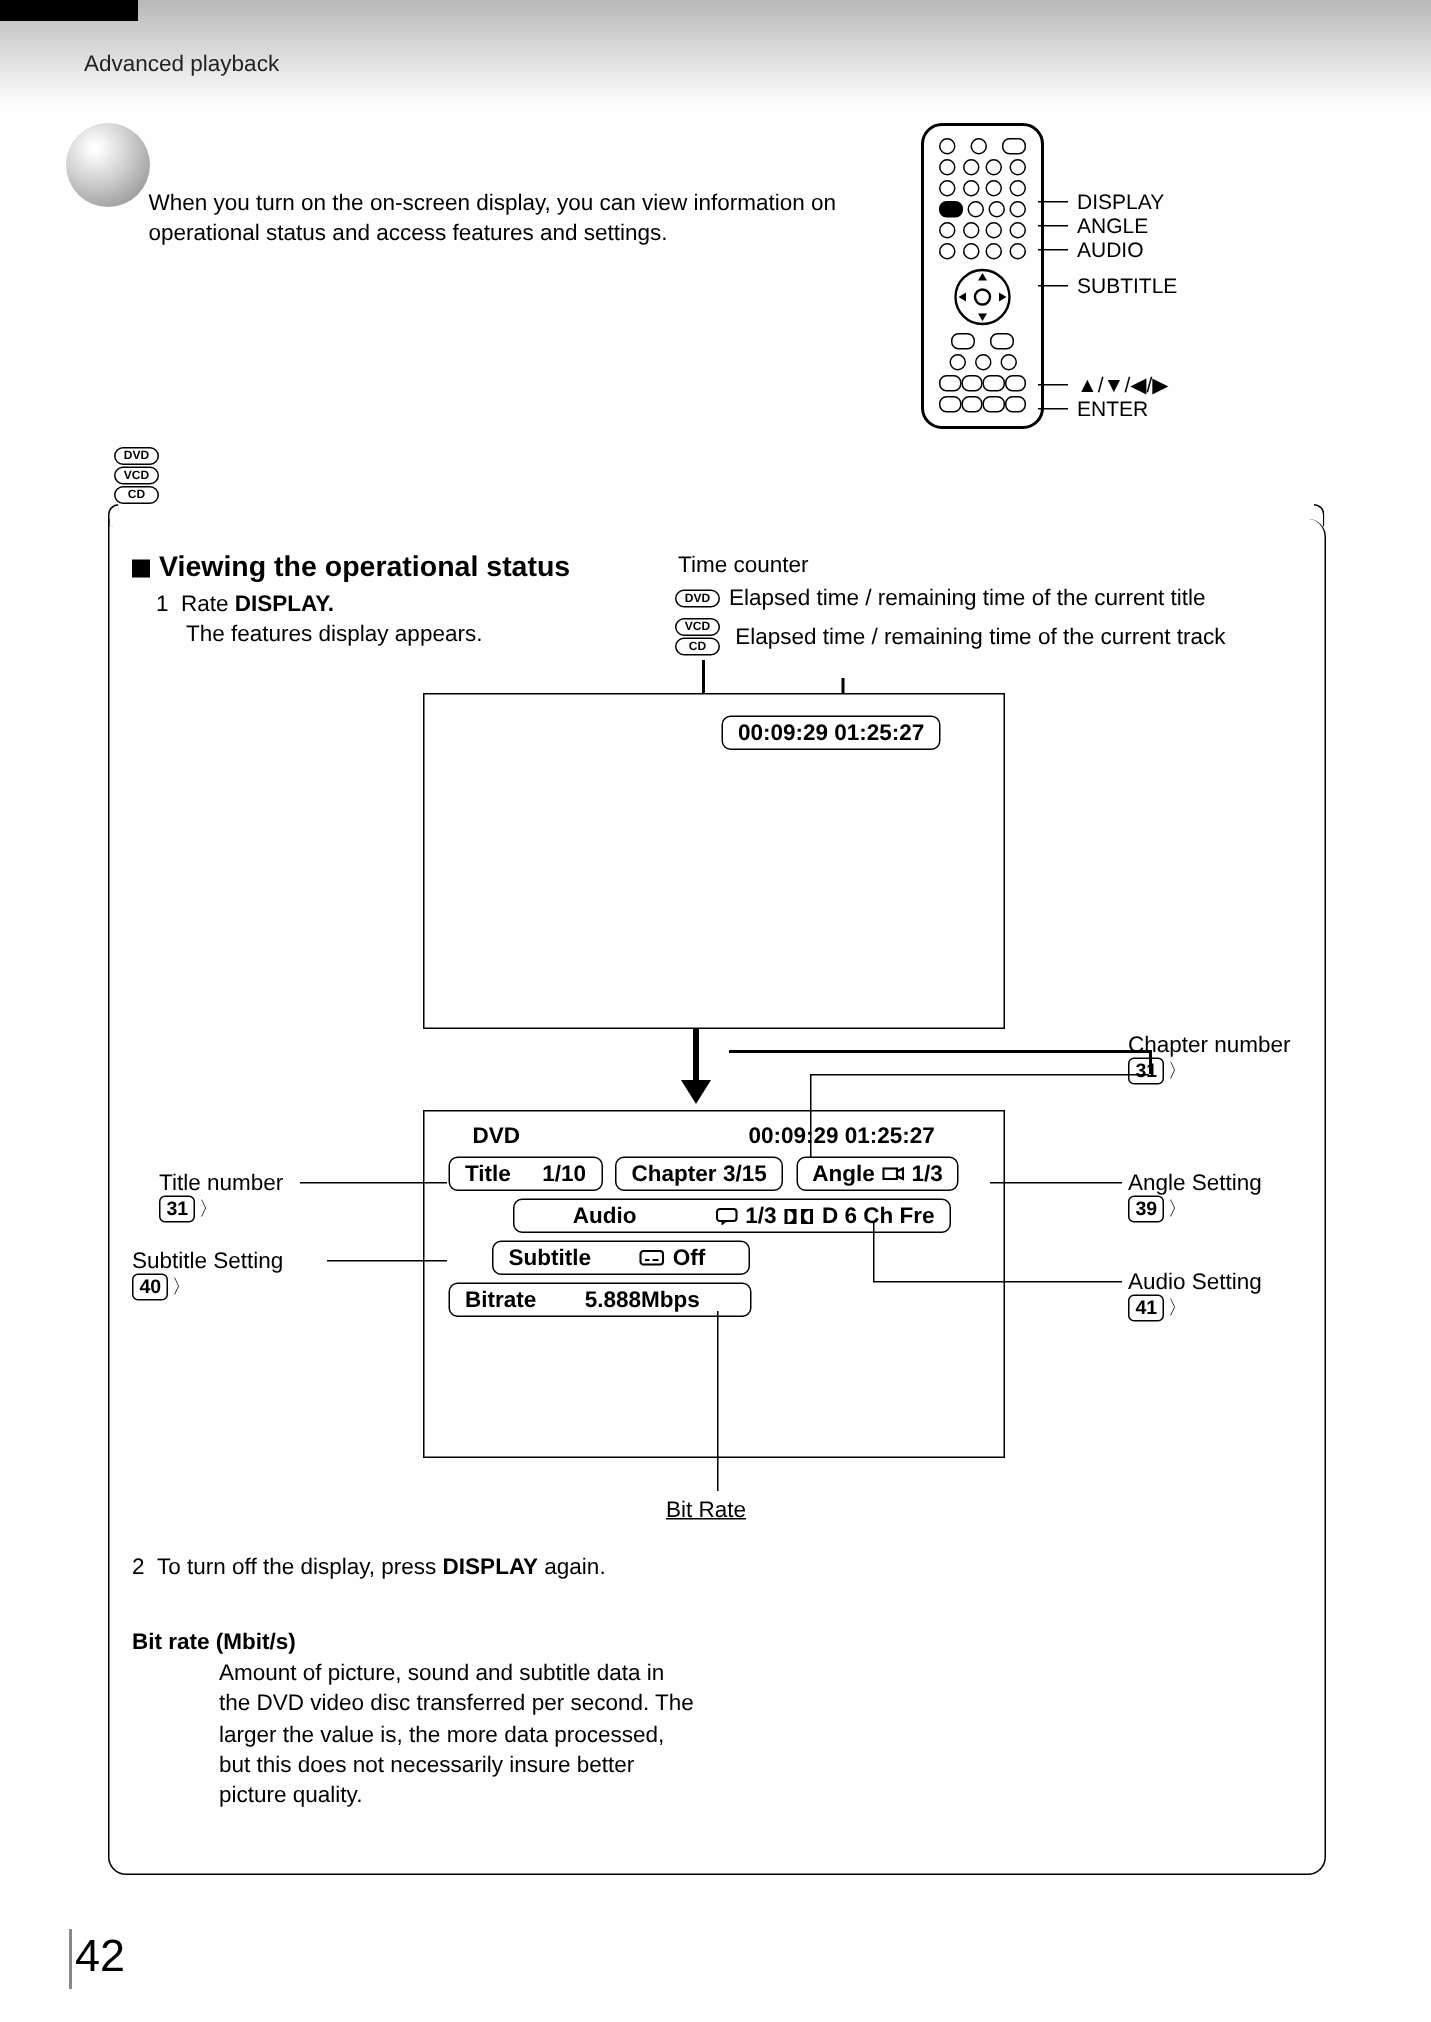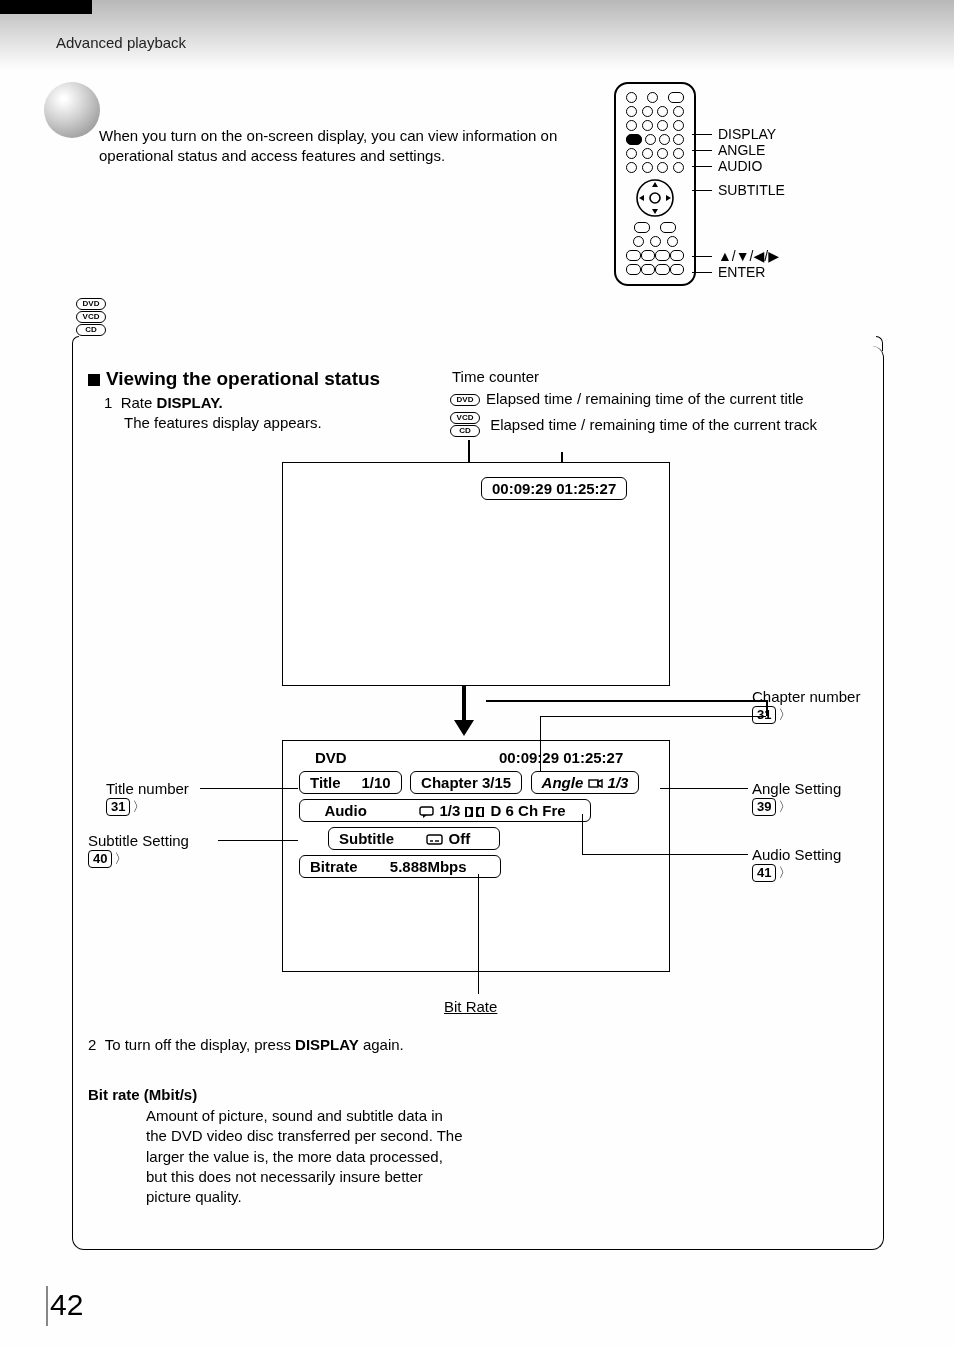--- a/index.html
+++ b/index.html
@@ -250,32 +250,32 @@
 
   <div class="osd" style="left:282px;top:740px;width:386px;height:230px;">
     <div class="label-strong" style="position:absolute;left:32px;top:8px;">DVD</div>
     <div class="label-strong" style="position:absolute;left:216px;top:8px;">00:09:29  01:25:27</div>
 
     <div class="pill-row" style="left:16px;top:30px;">
       <span class="pill-box">
         <span>Title</span>&nbsp;&nbsp;&nbsp;&nbsp;&nbsp;<span>1/10</span>
       </span>
       <span class="pill-box" style="margin-left:4px;">Chapter 3/15</span>
-      <span class="pill-box" style="margin-left:4px;font-style:italic;">
+      <span class="pill-box" style="margin-left:4px;">
         <span>Angle</span>
         <svg class="icon-mini" width="16" height="14">
             <rect x="2" y="4" width="9" height="7" fill="none" stroke="#000" stroke-width="1.4"></rect>
             <polygon points="11,6 15,4 15,11 11,9" fill="none" stroke="#000" stroke-width="1.4"></polygon>
           </svg>
         <span>1/3</span>
       </span>
     </div>
 
     <div class="pill-row" style="left:16px;top:58px;">
-      <span class="pill-box" style="min-width:270px;text-align:center;">
+      <span class="pill-box" style="min-width:270px;text-align:right;margin-left:43px;">
         <span>Audio</span>
         <span style="display:inline-block;width:44px;"></span>
         <svg class="icon-mini" width="16" height="12">
             <rect x="1" y="1" width="13" height="8" rx="2" fill="none" stroke="#000" stroke-width="1.4"></rect>
             <polygon points="4,9 4,12 8,9" fill="#000"></polygon>
           </svg>
         <span>1/3</span>
         <svg class="icon-mini" width="22" height="12">
             <rect x="1" y="1" width="8" height="10" fill="#000"></rect>
             <rect x="12" y="1" width="8" height="10" fill="#000"></rect>

